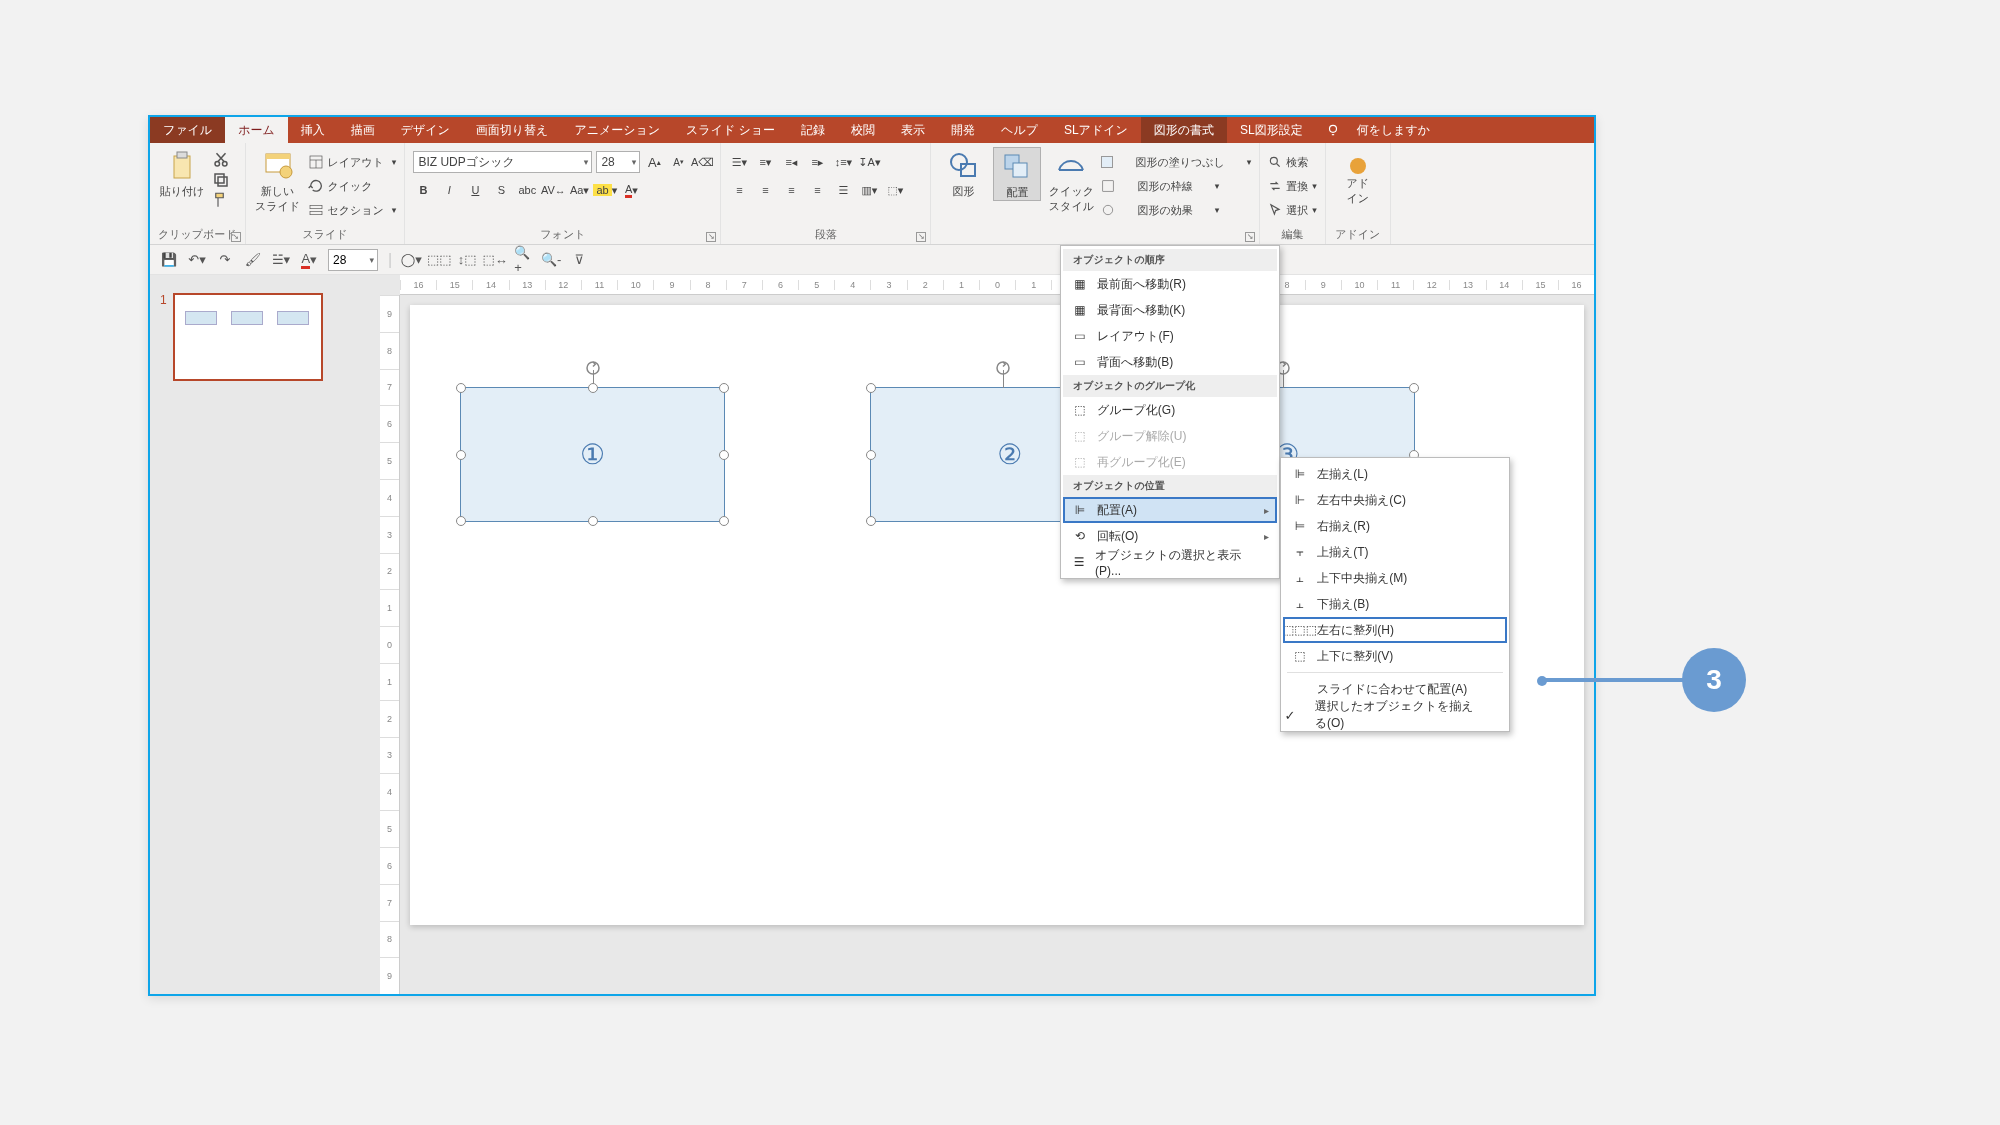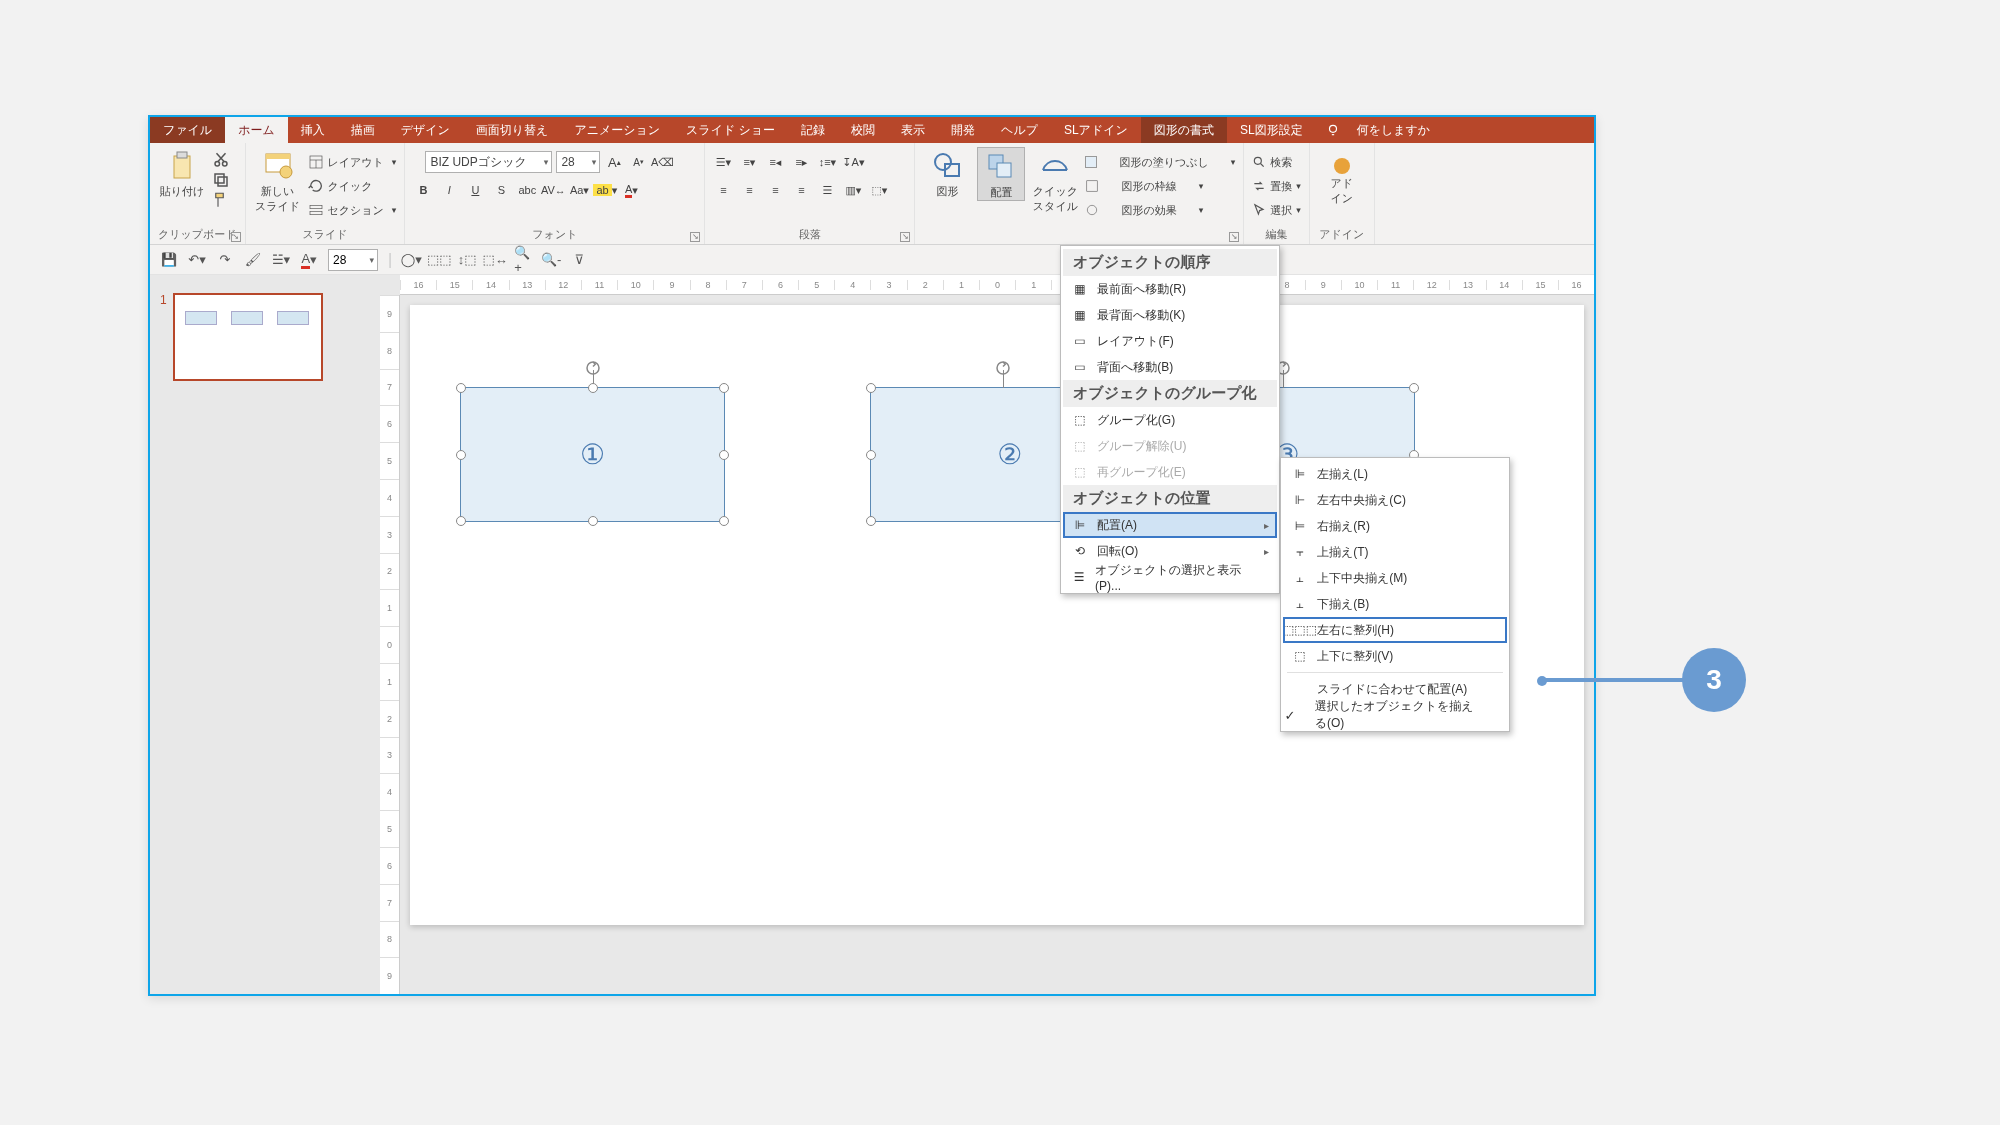--- a/index.html
+++ b/index.html
@@ -36,21 +36,21 @@
   .hruler span { flex:1; text-align:center; border-left:1px solid #ddd; }
   .vruler { position:absolute; left:30px; top:20px; bottom:0; width:20px; background:#fff; border-right:1px solid #ccc; font-size:9px; color:#888; display:flex; flex-direction:column; overflow:hidden; }
   .vruler span { flex:1; text-align:center; border-top:1px solid #ddd; display:flex; align-items:center; justify-content:center; }
   .slide { position:absolute; left:60px; top:30px; right:10px; height:620px; background:#fff; box-shadow:0 2px 6px rgba(0,0,0,0.2); }
   .shape { position:absolute; background:#e3eef7; border:1px solid #5b89b4; display:flex; align-items:center; justify-content:center; font-size:28px; color:#4a7ab0; }
   .sel-handle { position:absolute; width:10px; height:10px; background:#fff; border:1px solid #888; border-radius:50%; }
   .rot-handle { position:absolute; width:18px; height:18px; left:50%; top:-36px; transform:translateX(-50%); }
   .rot-handle::before { content:""; position:absolute; left:50%; top:18px; width:1px; height:18px; background:#888; }
   .rot-handle svg { width:18px; height:18px; }
   .menu { position:absolute; background:#fff; border:1px solid #bcbcbc; box-shadow:2px 3px 6px rgba(0,0,0,0.25); font-size:12px; color:#333; padding:3px 2px; }
-  .menu .hdr { background:#eee; font-weight:bold; padding:4px 10px; font-size:15px; color:#555; }
+  .menu .hdr { background:#eee; font-weight:bold; padding:4px 10px; font-size:10px; color:#555; }
   .menu .mi { display:flex; align-items:center; gap:8px; padding:3px 28px 3px 8px; height:26px; cursor:pointer; position:relative; }
   .menu .mi .mic { width:18px; height:18px; display:flex; align-items:center; justify-content:center; }
   .menu .mi.disabled { color:#aaa; }
   .menu .mi.sel { background:#d0e3f4; outline:2px solid #3a78c6; outline-offset:-2px; }
   .menu .mi.sel-box { outline:2px solid #3a78c6; outline-offset:-2px; }
   .menu .mi .arrow { position:absolute; right:8px; font-size:10px; color:#666; }
   .menu .mi .chk { position:absolute; left:-2px; font-size:13px; color:#333; width:18px; text-align:center;}
   .menu hr { border:none; border-top:1px solid #e0e0e0; margin:3px 4px; }
   .callout-badge { position:absolute; width:64px; height:64px; border-radius:50%; background:#6a9bd1; color:#fff; font-size:28px; font-weight:bold; display:flex; align-items:center; justify-content:center; }
   .callout-line { position:absolute; height:4px; background:#6a9bd1; }
@@ -154,21 +154,21 @@
               <span style="font-size:9px;margin-left:4px;">▾</span>
             </div>
         </div>
       </div>
       <div class="grp-label">スライド</div>
     </div>
 
     <div class="grp" style="min-width:300px;">
       <div class="grp-body stack" style="gap:6px;padding-top:4px;">
         <div class="smallrow" style="gap:4px;">
-          <div class="combo" style="width:127px;margin-left:12px;">BIZ UDPゴシック</div>
+          <div class="combo" style="width:179px;">BIZ UDPゴシック</div>
           <div class="combo" style="width:44px;">28</div>
           <span class="smallbtn" style="font-size:13px;">A<sup style="font-size:8px">▴</sup></span>
           <span class="smallbtn" style="font-size:10px;">A<sup style="font-size:7px">▾</sup></span>
           <span class="smallbtn">A⌫</span>
         </div>
         <div class="smallrow" style="gap:6px;">
           <span class="smallbtn" style="font-weight:bold;">B</span>
           <span class="smallbtn" style="font-style:italic;">I</span>
           <span class="smallbtn" style="text-decoration:underline;">U</span>
           <span class="smallbtn">S</span>

